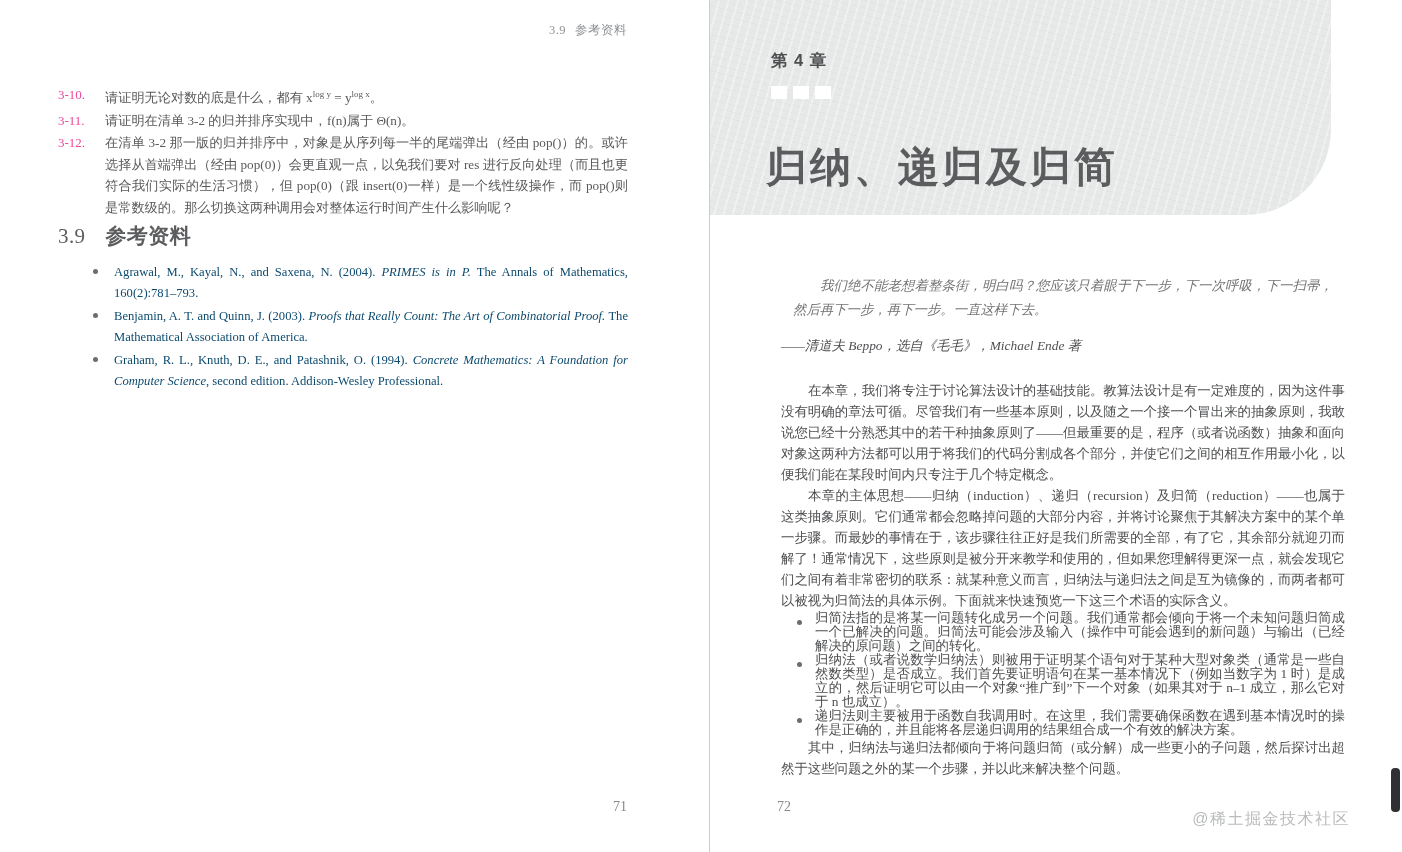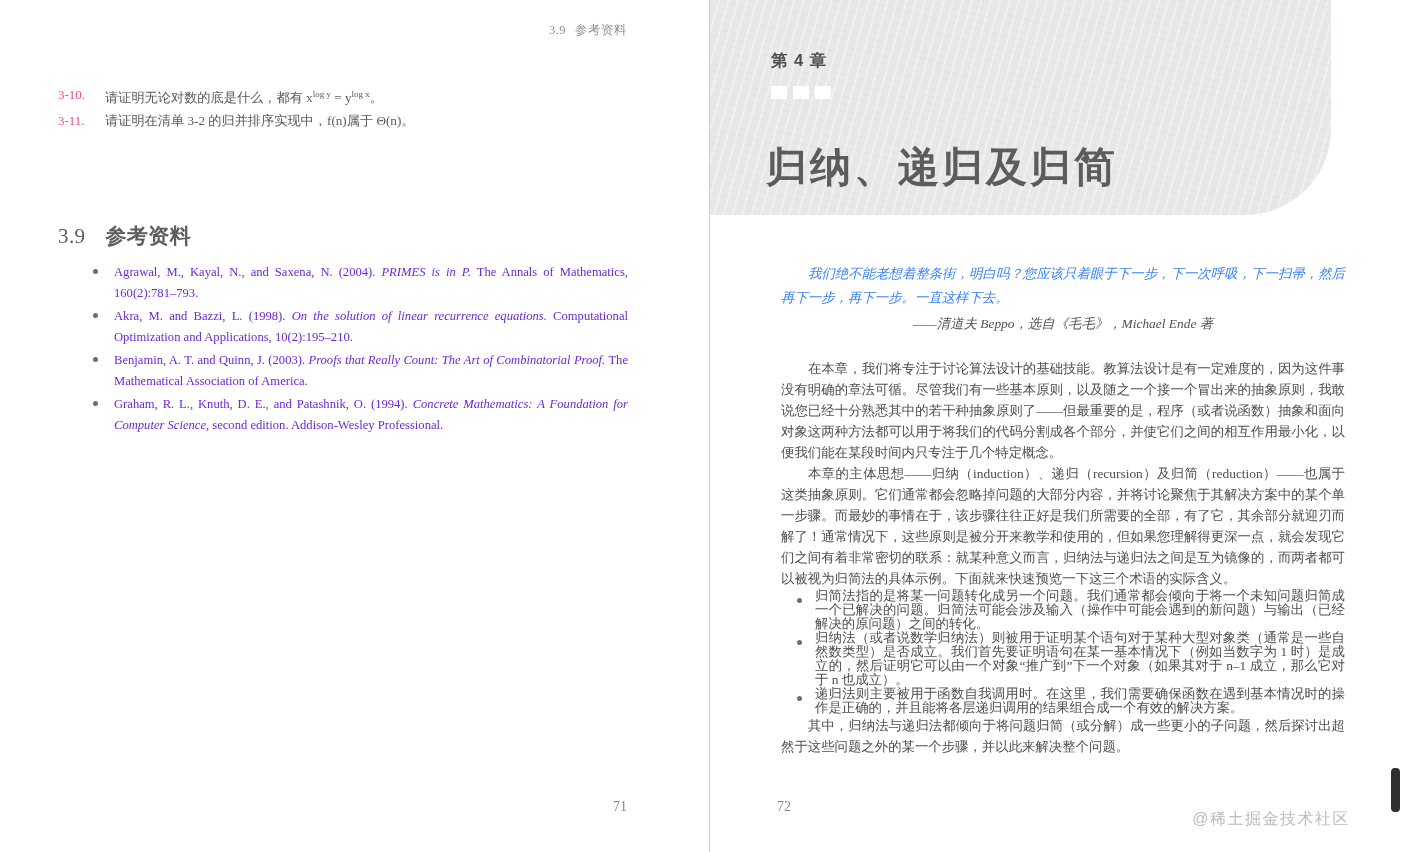--- a/index.html
+++ b/index.html
@@ -106,21 +106,21 @@
     width: 538px;
     margin: 0;
     padding: 0;
     list-style: none;
   }
   .ref-item {
     position: relative;
     padding-left: 24px;
     font-size: 12.6px;
     line-height: 20.5px;
-    color: #6d28d9;
+    color: #0c4a6e;
     margin-bottom: 3px;
     text-align: justify;
   }
   .ref-item .bullet {
     position: absolute;
     left: 3px;
     top: 7px;
     width: 5px;
     height: 5px;
     border-radius: 50%;
@@ -190,32 +190,32 @@
     left: 72px;
     top: 262px;
     width: 564px;
   }
 
   .quote {
     font-family: "Liberation Serif", "DejaVu Serif", serif;
     font-style: italic;
     font-size: 13.4px;
     line-height: 24px;
-    color: #3b82f6;
+    color: #737373;
     text-align: justify;
     text-indent: 27px;
-    margin: 0;
+    margin: 12px;
   }
   .quote-attrib {
     font-family: "Liberation Serif", "DejaVu Serif", serif;
     font-style: italic;
     font-size: 13.4px;
     line-height: 24px;
     color: #4f5052;
-    text-align: center;
+    text-align: left;
     margin: 2px 0 0 0;
   }
 
   .body-block { margin-top: 22px; }
 
   .para {
     font-size: 13.4px;
     line-height: 21px;
     color: #4d4e50;
     text-align: justify;
@@ -300,35 +300,35 @@
       <div class="ex-item">
         <span class="ex-num">3-10.</span>
         <span class="ex-body"><span>请证明无论对数的底是什么，都有 x</span><span class="sup">log y</span><span> = y</span><span class="sup">log x</span><span>。</span></span>
       </div>
 
       <div class="ex-item">
         <span class="ex-num">3-11.</span>
         <span class="ex-body">请证明在清单 3-2 的归并排序实现中，f(n)属于 Θ(n)。</span>
       </div>
 
+      <div class="ex-item">
+        <span class="ex-num">3-12.</span>
+        <span class="ex-body">在清单 3-2 那一版的归并排序中，对象是从序列每一半的尾端弹出（经由 pop()）的。或许选择从首端弹出（经由 pop(0)）会更直观一点，以免我们要对 res 进行反向处理（而且也更符合我们实际的生活习惯），但 pop(0)（跟 insert(0)一样）是一个线性级操作，而 pop()则是常数级的。那么切换这两种调用会对整体运行时间产生什么影响呢？</span>
+      </div>
 
     </div>
 
     <div class="sec-head">
       <span class="sec-num">3.9</span><span class="sec-title">参考资料</span>
     </div>
 
     <ul class="refs">
       <li class="ref-item">
         <span class="bullet"></span>
         <span>Agrawal, M., Kayal, N., and Saxena, N. (2004). </span><i>PRIMES is in P.</i><span> The Annals of Mathematics, 160(2):781–793.</span>
-      </li>
-      <li class="ref-item">
-        <span class="bullet"></span>
-        <span>Akra, M. and Bazzi, L. (1998). </span><i>On the solution of linear recurrence equations.</i><span> Computational Optimization and Applications, 10(2):195–210.</span>
       </li>
       <li class="ref-item">
         <span class="bullet"></span>
         <span>Benjamin, A. T. and Quinn, J. (2003). </span><i>Proofs that Really Count: The Art of Combinatorial Proof.</i><span> The Mathematical Association of America.</span>
       </li>
       <li class="ref-item">
         <span class="bullet"></span>
         <span>Graham, R. L., Knuth, D. E., and Patashnik, O. (1994). </span><i>Concrete Mathematics: A Foundation for Computer Science</i><span>, second edition. Addison-Wesley Professional.</span>
       </li>
     </ul>

